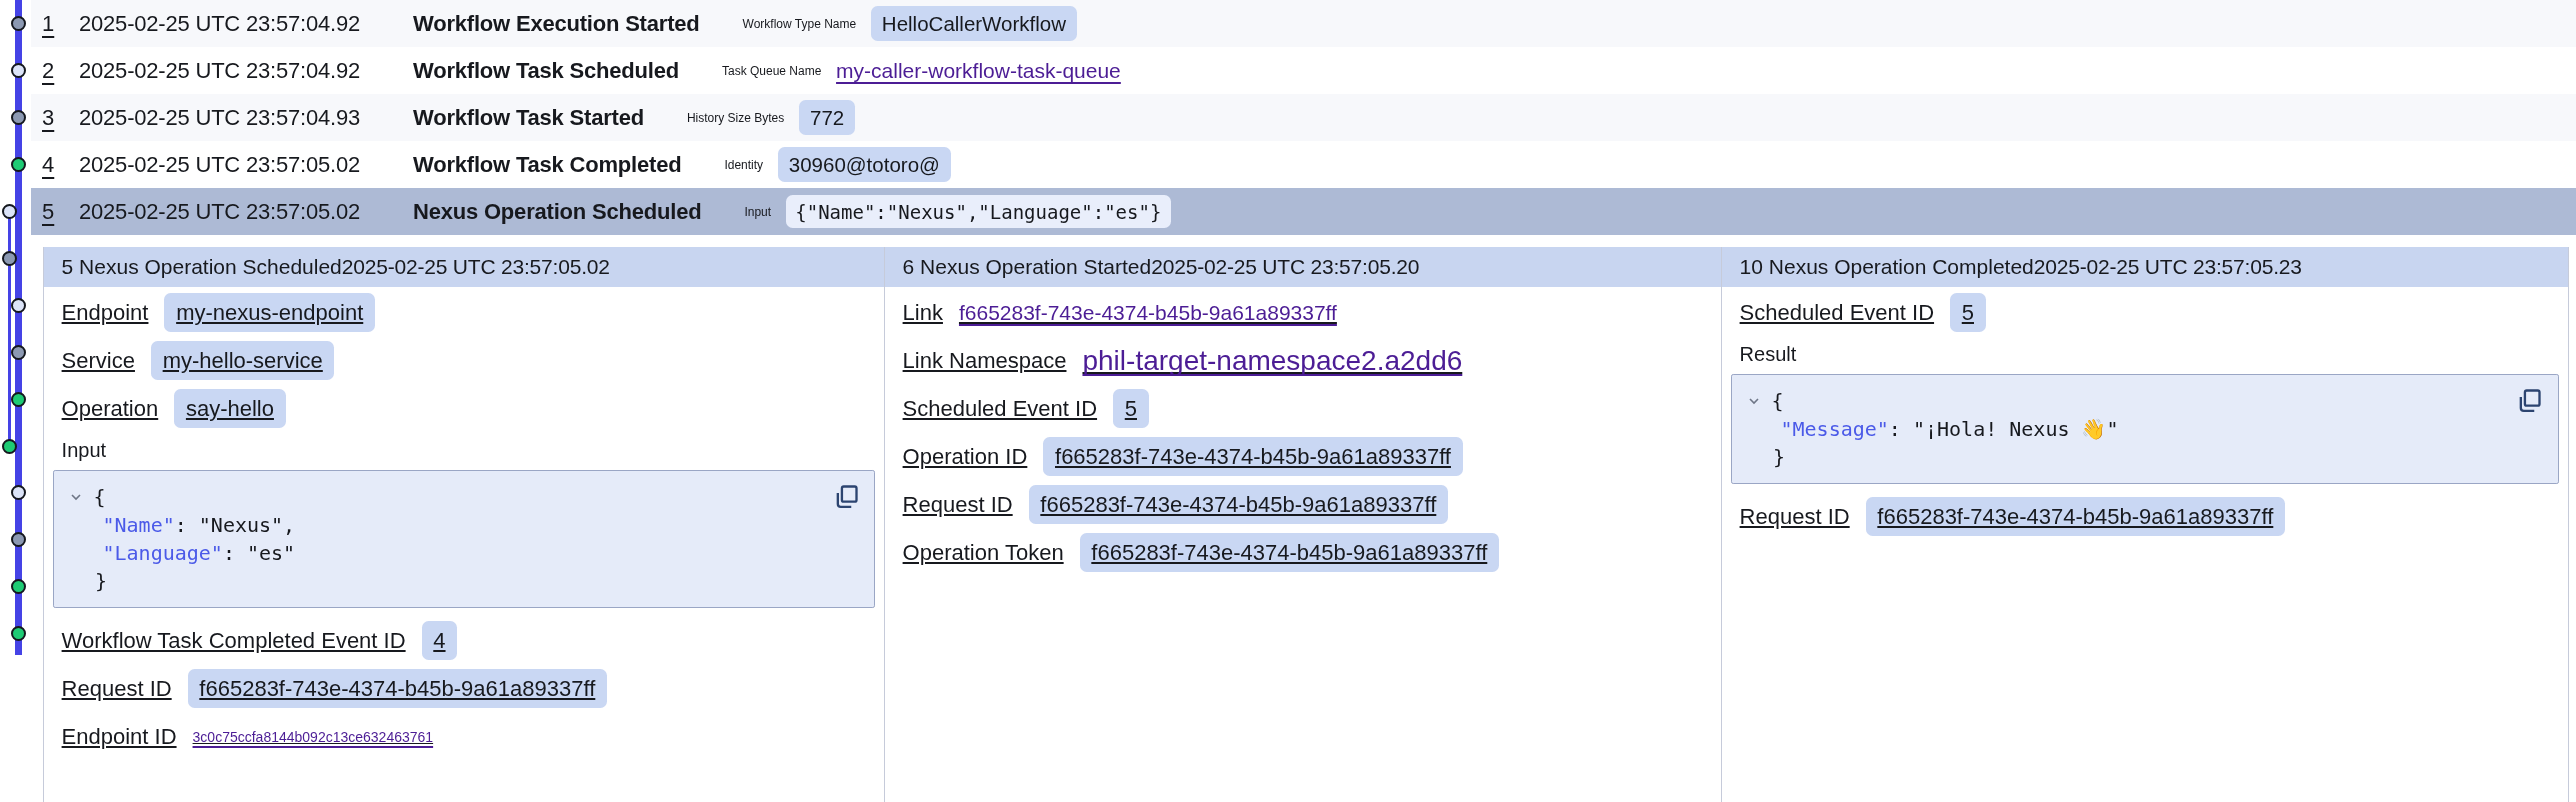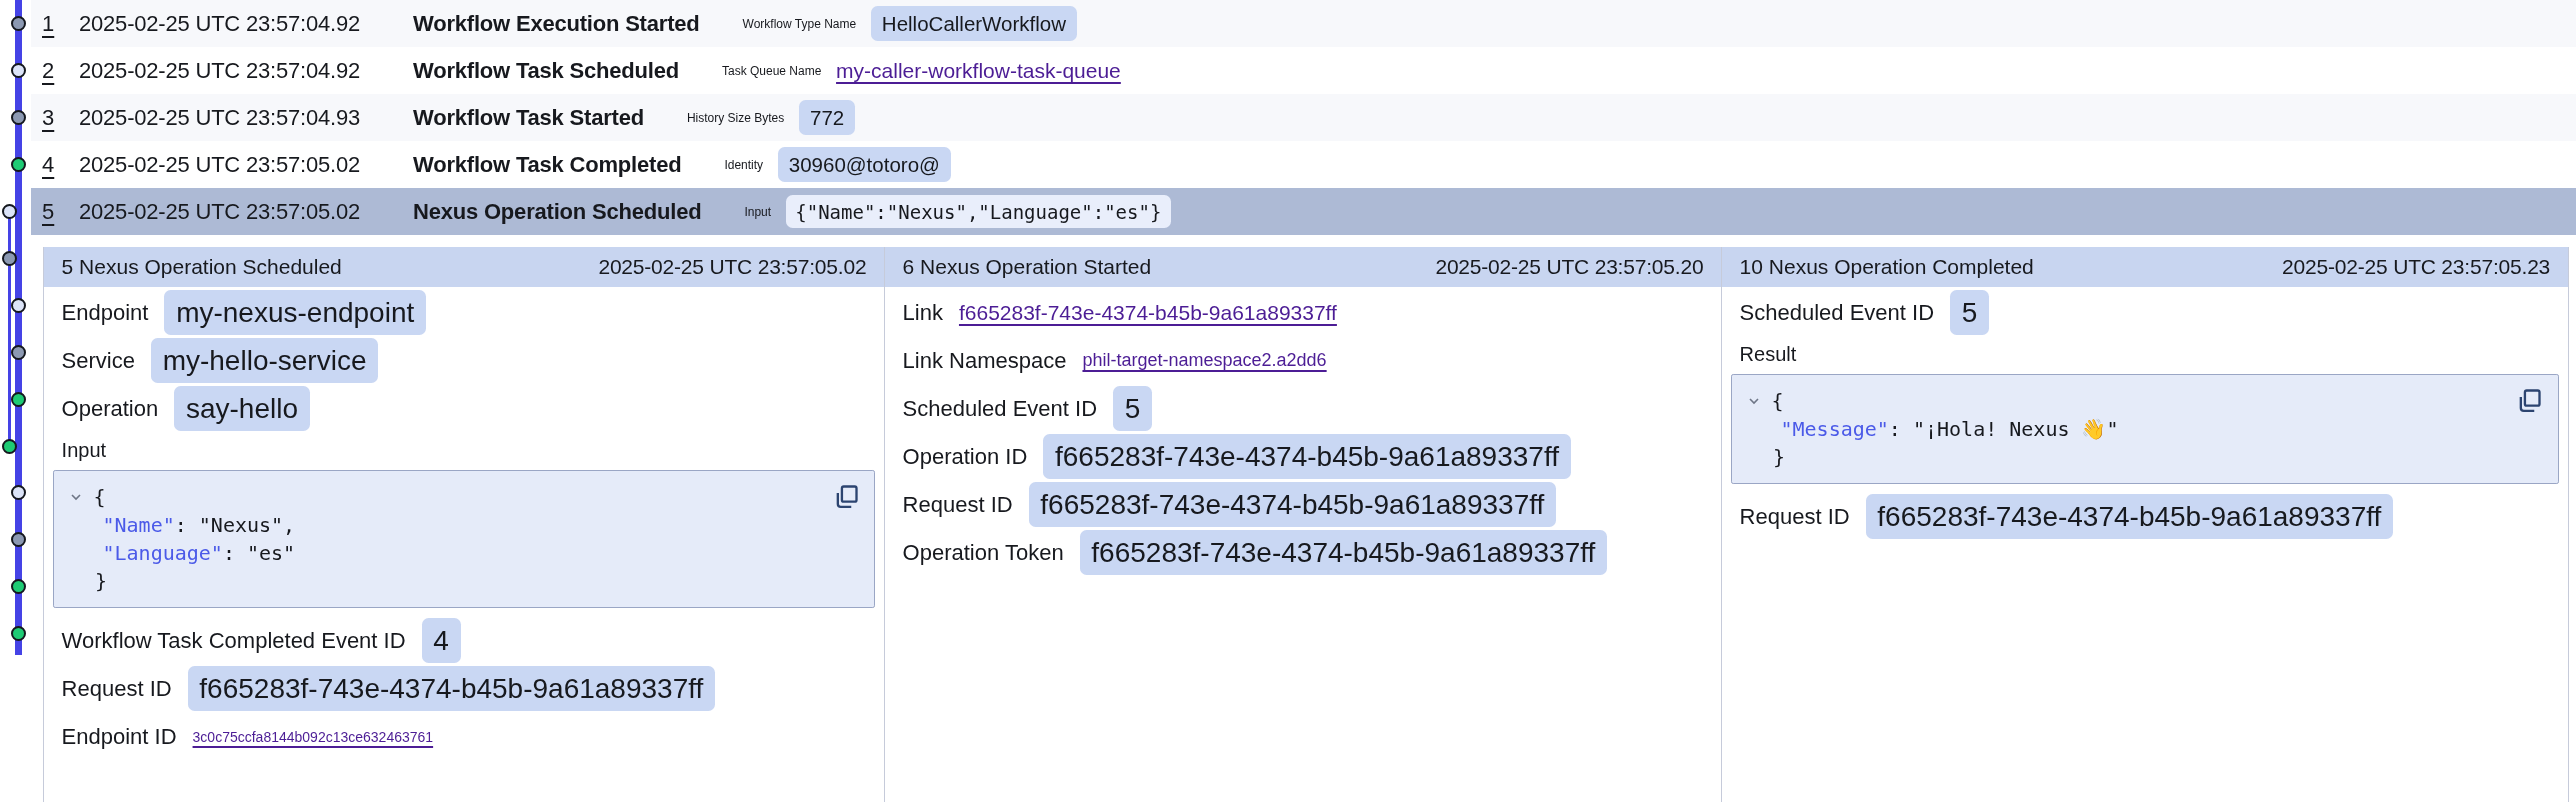--- a/index.html
+++ b/index.html
@@ -32,26 +32,26 @@
   a.ulink,.ulink{color:#4c1d95;text-decoration:underline;text-decoration-thickness:1.8px;
        text-underline-offset:4.4px;text-decoration-skip-ink:none;cursor:pointer;white-space:nowrap;}
   
   #panels{position:absolute;left:43px;top:247px;right:7.3px;bottom:0;display:flex;
           border-right:1.5px solid #C6CBDA;background:#fff;}
   .panel{border-left:1.5px solid #C6CBDA;box-sizing:border-box;display:flex;flex-direction:column;overflow:hidden;}
   .panel.p0{width:841px;flex:none;}
   .panel.p1{width:837px;flex:none;}
   .panel.p2{flex:1;}
   .phead{height:40px;flex:none;background:#C8D5F0;display:flex;align-items:center;
-         justify-content:space-between;padding:0 17.6px;font-size:21px;}
+         justify-content:flex-start;padding:0 17.6px;font-size:21px;}
   .ph-time{letter-spacing:-0.2px;}
   .pbody{padding:1.5px 17.6px 0 17.6px;flex:1;}
-  .field{min-height:48px;display:flex;align-items:center;font-size:22px;}
+  .field{min-height:48px;display:flex;align-items:center;font-size:22px;text-decoration:underline;}
   .field .flabel{margin-right:16px;white-space:nowrap;}
-  .fbadge{background:#C9D7F3;border-radius:6.6px;padding:6.6px 11.7px;font-size:28px;white-space:nowrap;}
+  .fbadge{background:#C9D7F3;border-radius:6.6px;padding:6.6px 11.7px;font-size:22px;white-space:nowrap;}
   .json-label{height:35px;display:flex;align-items:center;font-size:20px;}
   .codeblock{position:relative;background:#E5EBF9;border:1.5px solid #9AA6C5;border-radius:2.2px;
              margin:2.9px -8.8px 8.8px -8.8px;padding:11.7px 14.7px;
              font-family:"DejaVu Sans Mono",monospace;font-size:20px;line-height:28px;color:#17191E;}
   .cline{white-space:pre;padding-left:34px;}
   .cline.first{padding-left:0;display:flex;align-items:center;}
   .cline.last{padding-left:26.4px;}
   .chev{display:inline-flex;width:17.6px;margin-right:7.3px;color:#6E7687;align-items:center;}
   .j-key{color:#4B5AE8;}
   .copy-btn{position:absolute;top:11.7px;right:14.7px;width:28px;height:28px;background:none;border:none;
@@ -170,21 +170,21 @@
       <span class="ph-title">6 Nexus Operation Started</span>
       <span class="ph-time">2025-02-25 UTC 23:57:05.20</span>
     </div>
     <div class="pbody">
         <div class="field">
           <span class="flabel">Link</span>
           <a class="ulink" style="font-size: 21px;">f665283f-743e-4374-b45b-9a61a89337ff</a>
         </div>
         <div class="field">
           <span class="flabel">Link Namespace</span>
-          <a class="ulink" style="font-size: 18px;">phil-target-namespace2.a2dd6</a>
+          <a class="ulink" style="font-size: 28px;">phil-target-namespace2.a2dd6</a>
         </div>
         <div class="field">
           <span class="flabel">Scheduled Event ID</span>
           <span class="fbadge">5</span>
         </div>
         <div class="field">
           <span class="flabel">Operation ID</span>
           <span class="fbadge">f665283f-743e-4374-b45b-9a61a89337ff</span>
         </div>
         <div class="field">

